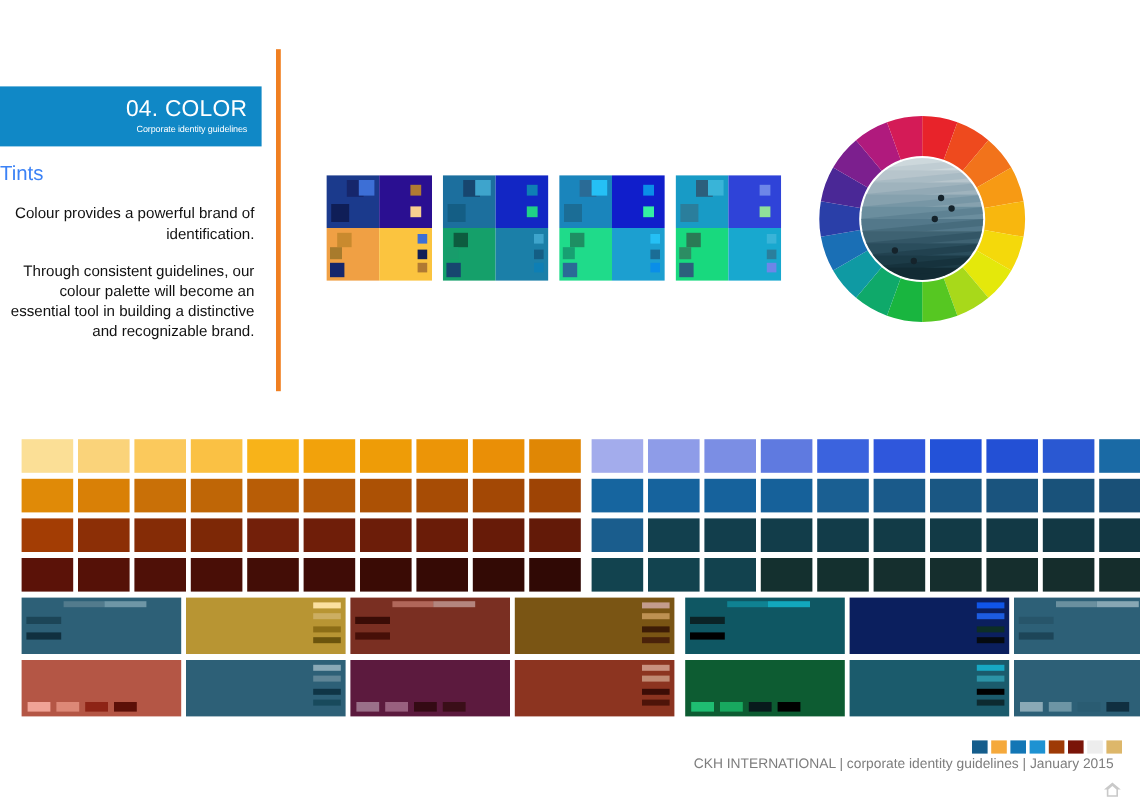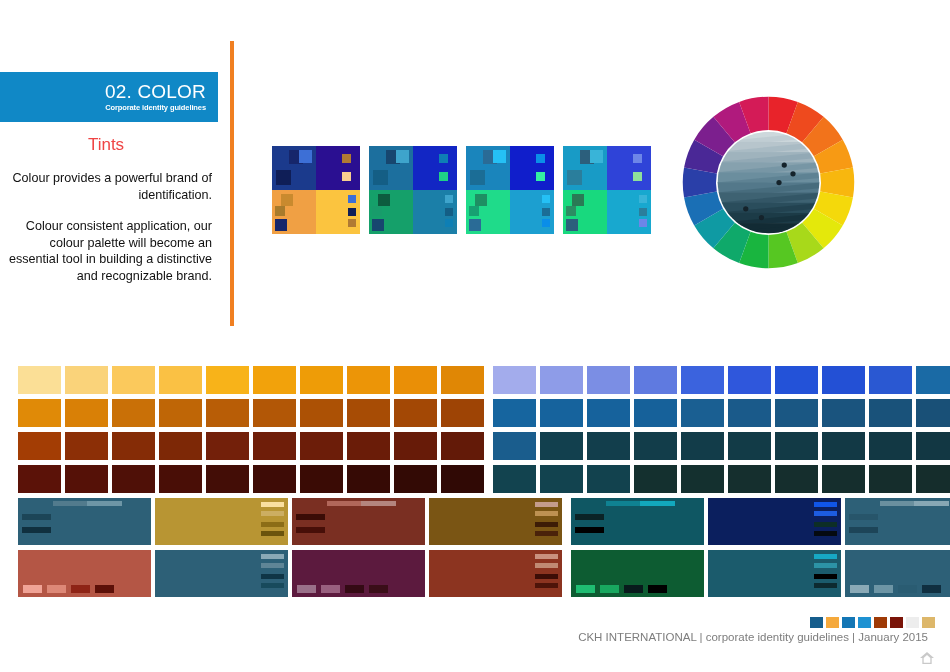--- a/index.html
+++ b/index.html
@@ -17,33 +17,33 @@
     position:absolute;left:0;top:72px;width:218px;height:50px;
     background:#1088c6;
     box-sizing:border-box;
     padding-right:12px;
     display:flex;flex-direction:column;align-items:flex-end;justify-content:center;
   }
   .header-title{
     color:#ffffff;font-size:19px;line-height:21px;font-weight:400;letter-spacing:.2px;
   }
   .header-sub{
-    color:#ffffff;font-size:7.5px;line-height:10px;font-weight:bold;letter-spacing:-.1px;
+    color:#ffffff;font-size:7.5px;line-height:10px;font-weight:normal;letter-spacing:-.1px;
     margin-top:1px;
   }
 
   
   .vrule{
     position:absolute;left:230px;top:41px;width:4px;height:285px;background:#f07f21;
   }
 
   
   .tints-label{
     position:absolute;left:0;top:135px;width:212px;
-    text-align:center;color:#ef4444;font-size:17px;line-height:20px;
+    text-align:left;color:#3b82f6;font-size:17px;line-height:20px;
   }
   .body-copy{
     position:absolute;left:0;top:170px;width:212px;
     text-align:right;color:#111111;font-size:12.6px;line-height:16.5px;
   }
   .body-copy p{margin:0;}
   .body-copy p + p{margin-top:15px;}
 
   
   .tints-row{position:absolute;left:272px;top:146px;display:flex;gap:9px;}
@@ -84,30 +84,30 @@
     color:#7d7d7d;font-size:11.5px;line-height:14px;white-space:nowrap;
   }
   .home-icon{position:absolute;left:918px;top:650px;width:18px;height:16px;}
 </style>
 </head>
 <body>
 
 <div class="page">
 
   <div class="header-band">
-    <div class="header-title">02. COLOR</div>
+    <div class="header-title">04. COLOR</div>
     <div class="header-sub">Corporate identity guidelines</div>
   </div>
 
   <div class="vrule"></div>
 
   <div class="tints-label">Tints</div>
   <div class="body-copy">
     <p>Colour provides a powerful brand of identification.</p>
-    <p>Colour consistent application, our colour palette will become an essential tool in building a distinctive and recognizable brand.</p>
+    <p>Through consistent guidelines, our colour palette will become an essential tool in building a distinctive and recognizable brand.</p>
   </div>
 
   <div class="tints-row" id="tints-row">
       <div class="tint-card">
         <div class="qd" style="background: rgb(27, 58, 140);">
           <div class="sq" style="left: 38%; top: 8%; width: 14px; height: 14px; background: rgb(22, 38, 107);"></div>
           <div class="sq" style="left: 62%; top: 8%; width: 13px; height: 13px; background: rgb(61, 111, 214);"></div>
           <div class="sq" style="left: 8%; top: 55%; width: 15px; height: 15px; background: rgb(15, 30, 87);"></div>
         </div>
         <div class="qd" style="background: rgb(42, 15, 145);">

